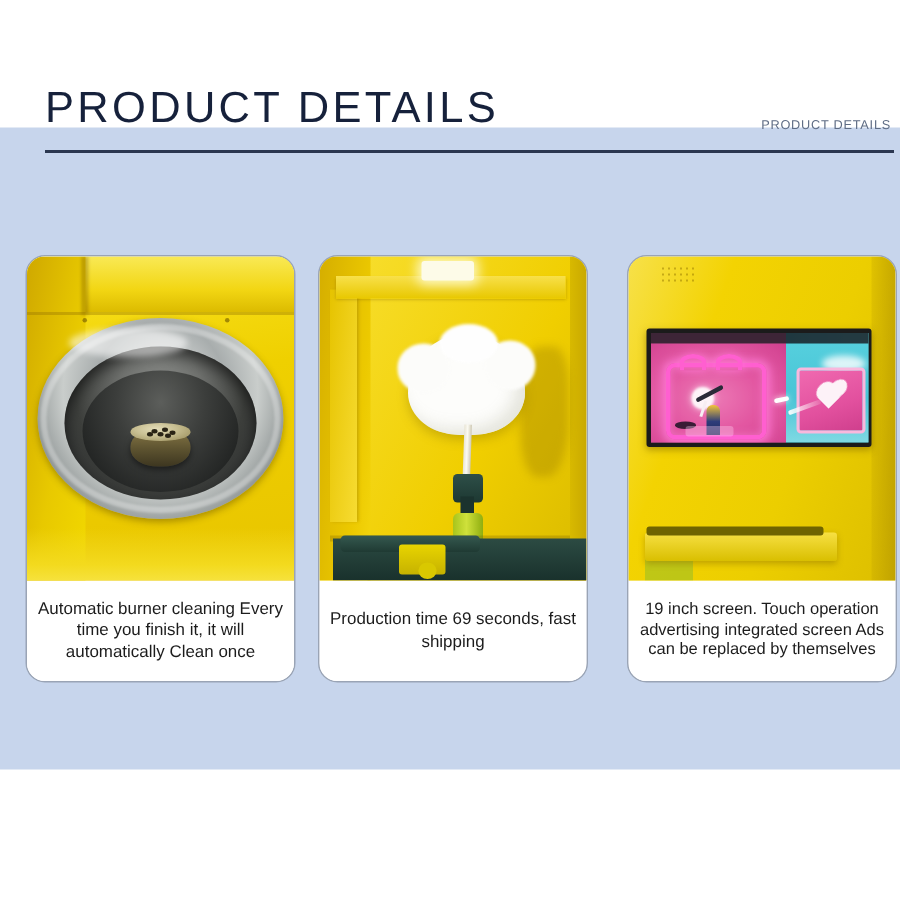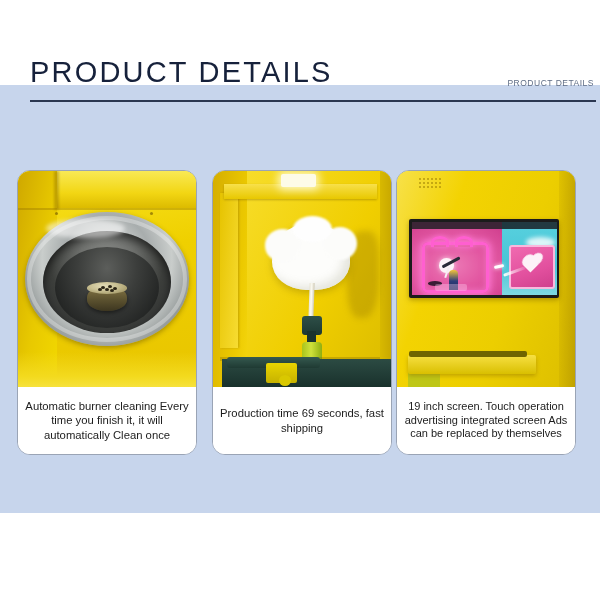--- a/index.html
+++ b/index.html
@@ -86,21 +86,21 @@
     background: #ffffff;
     border: 1px solid #9aa4b5;
     border-radius: 13px;
     overflow: hidden;
     box-sizing: border-box;
     display: flex;
     flex-direction: column;
   }
   .card-1 { left: 17px; }
   .card-2 { left: 212px; }
-  .card-3 { left: 396px; }
+  .card-3 { left: 418px; }
 
   .card-photo {
     position: relative;
     width: 100%;
     height: 216px;
     overflow: hidden;
     background: #f0d000;
   }
   .card-caption {
     flex: 1 1 auto;

